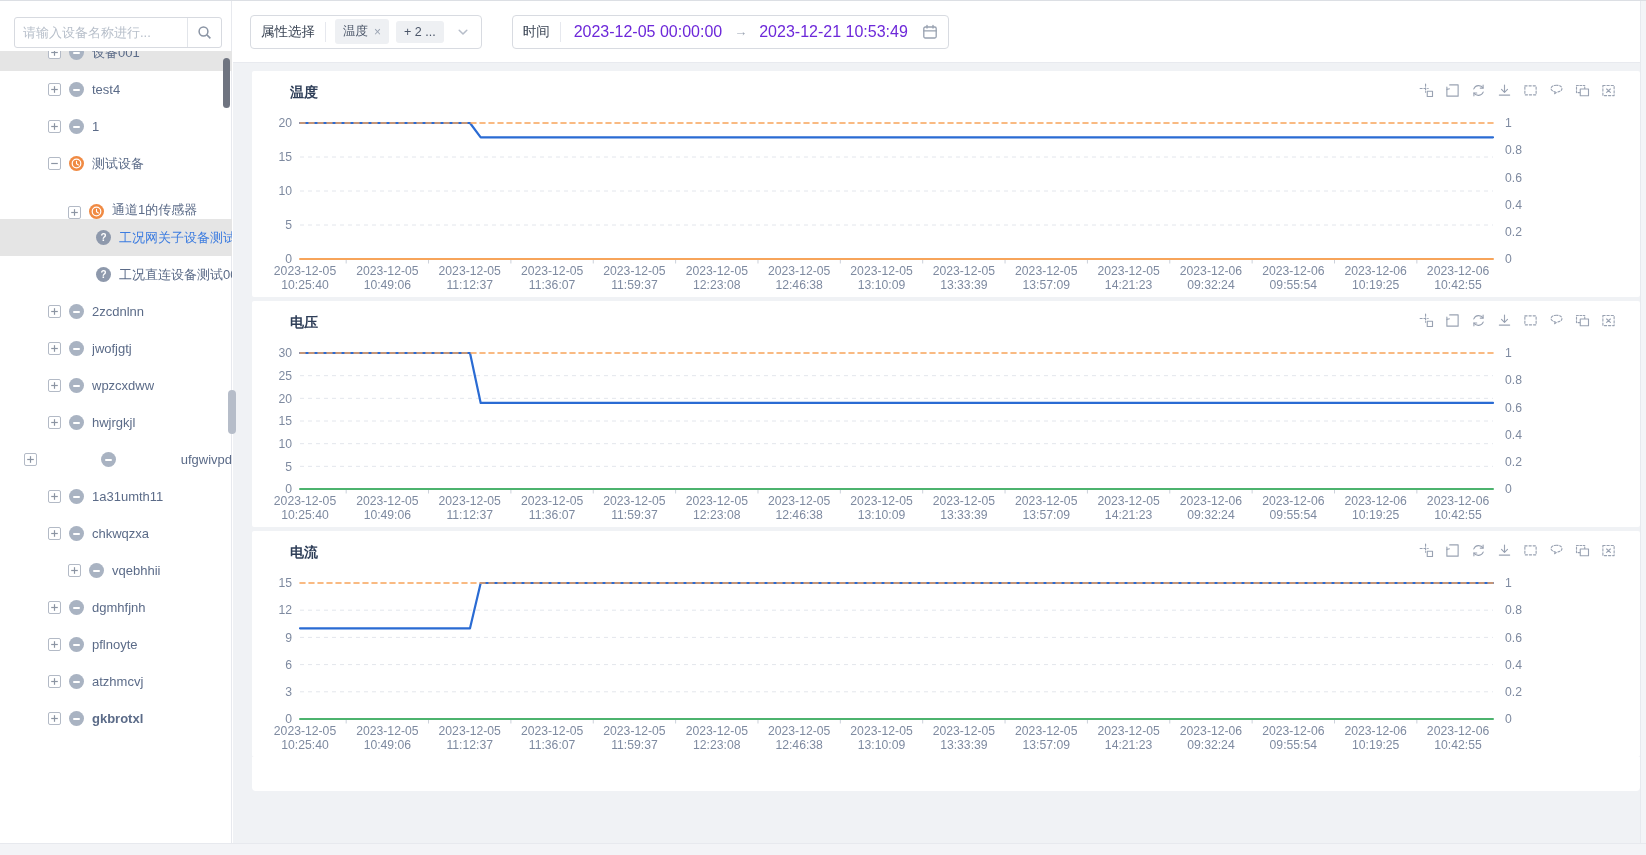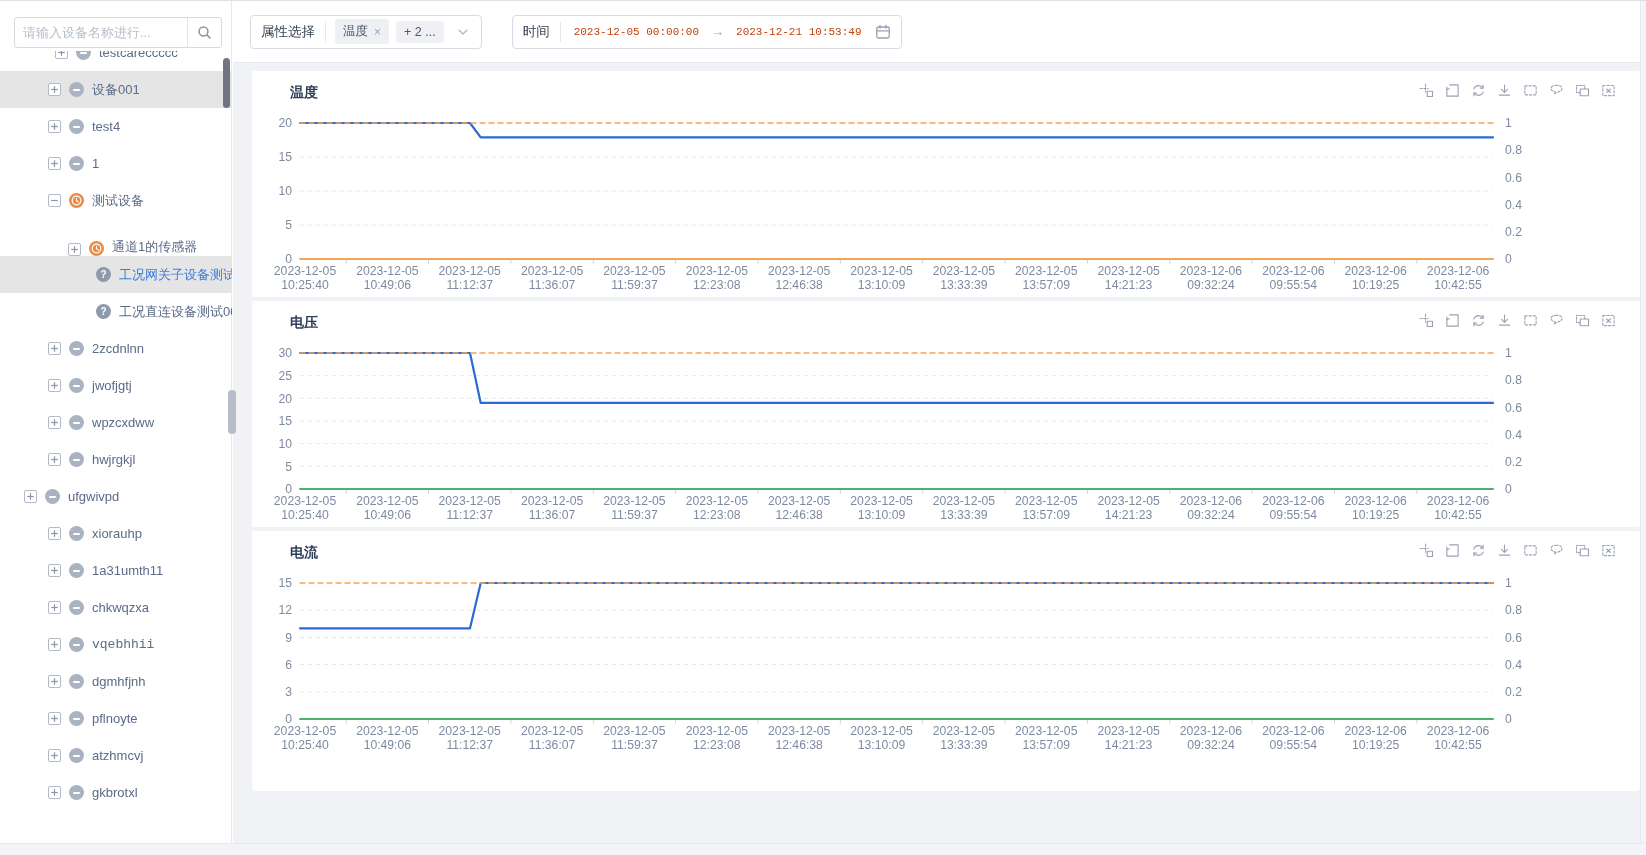--- a/index.html
+++ b/index.html
@@ -31,21 +31,21 @@
 
   
   .topbar { position:absolute; left:233px; top:0; width:1407px; height:62px; background:#fff; border-bottom:1px solid #e8eaef; display:flex; align-items:center; padding-left:17px; z-index:4; }
   .filter-box { height:34px; border:1px solid #d8dbe1; border-radius:4px; display:flex; align-items:center; background:#fff; padding:0 10px; }
   .filter-label { font-size:13.5px; color:#3c4656; padding-right:10px; }
   .attr-sep { width:1px; height:20px; background:#e6e8ee; margin-right:9px; }
   .tag { background:#eef0f3; border-radius:3px; font-size:12.5px; color:#4a5568; padding:4px 8px; margin-right:7px; display:inline-flex; align-items:center; cursor:default; }
   .tag .x { margin-left:6px; color:#9aa3b2; font-size:12px; cursor:pointer; line-height:1; }
   .chev { margin-left:4px; display:flex; }
   .time-box { margin-left:30px; }
-  .dt { font-size:11px; color:#c2410c; padding:0 4px;font-family:Liberation Mono, monospace; }
+  .dt { font-size:16px; color:#6d28d9; padding:0 4px; }
   .range-arrow { color:#9aa3b2; font-size:13px; padding:0 8px; }
   .cal { margin-left:10px; display:flex; cursor:pointer; }
 
   
   .content { position:absolute; left:233px; top:62px; width:1407px; height:781px; background:#f0f2f5; }
   .chart-card { position:absolute; left:19px; width:1388px; height:226px; background:#fff; border-radius:2px; }
   .panel-bottom { position:absolute; left:19px; top:694px; width:1388px; height:34px; background:#fff; border-radius:0 0 4px 4px; }
   .chart-title { position:absolute; left:38px; top:13px; font-size:14px; font-weight:bold; color:#2e3e58; }
   .chart-toolbar { position:absolute; right:24px; top:12px; display:flex; gap:11px; }
   .tb-icon { width:15px; height:15px; color:#99a2b2; cursor:pointer; display:flex; }
@@ -67,32 +67,20 @@
       <span class="search-sep"></span>
       <span class="search-btn">
         <svg width="16" height="16" viewBox="0 0 16 16" fill="none" stroke="#8a94a4" stroke-width="1.5">
           <circle cx="6.5" cy="6.5" r="4.4"></circle>
             <line x1="9.9" y1="9.9" x2="13.4" y2="13.4"></line>
         </svg>
       </span>
     </div>
     <div class="tree">
       <div class="tree-list" id="tree-list">
-          <div class="tree-row" style="padding-left: 55px;">
-            <span class="expander">
-              <svg width="11" height="11" viewBox="0 0 11 11" fill="none" stroke="#8b94a3" stroke-width="1.2">
-                <path d="M2.2 5.5h6.6"></path>
-                <path d="M5.5 2.2v6.6"></path>
-              </svg>
-            </span>
-            <span class="tree-ico ico-minus">
-              <i></i>
-            </span>
-            <span class="tree-label">testcareccccc</span>
-          </div>
           <div class="tree-row hl" style="padding-left: 48px;">
             <span class="expander">
               <svg width="11" height="11" viewBox="0 0 11 11" fill="none" stroke="#8b94a3" stroke-width="1.2">
                 <path d="M2.2 5.5h6.6"></path>
                 <path d="M5.5 2.2v6.6"></path>
               </svg>
             </span>
             <span class="tree-ico ico-minus">
               <i></i>
             </span>
@@ -200,21 +188,21 @@
               <svg width="11" height="11" viewBox="0 0 11 11" fill="none" stroke="#8b94a3" stroke-width="1.2">
                 <path d="M2.2 5.5h6.6"></path>
                 <path d="M5.5 2.2v6.6"></path>
               </svg>
             </span>
             <span class="tree-ico ico-minus">
               <i></i>
             </span>
             <span class="tree-label">hwjrgkjl</span>
           </div>
-          <div class="tree-row" style="padding-left: 24px;">
+          <div class="tree-row" style="padding-left: 24px; justify-content: space-between;">
             <span class="expander">
               <svg width="11" height="11" viewBox="0 0 11 11" fill="none" stroke="#8b94a3" stroke-width="1.2">
                 <path d="M2.2 5.5h6.6"></path>
                 <path d="M5.5 2.2v6.6"></path>
               </svg>
             </span>
             <span class="tree-ico ico-minus">
               <i></i>
             </span>
             <span class="tree-label">ufgwivpd</span>
@@ -222,47 +210,35 @@
           <div class="tree-row" style="padding-left: 48px;">
             <span class="expander">
               <svg width="11" height="11" viewBox="0 0 11 11" fill="none" stroke="#8b94a3" stroke-width="1.2">
                 <path d="M2.2 5.5h6.6"></path>
                 <path d="M5.5 2.2v6.6"></path>
               </svg>
             </span>
             <span class="tree-ico ico-minus">
               <i></i>
             </span>
-            <span class="tree-label">xiorauhp</span>
-          </div>
-          <div class="tree-row" style="padding-left: 48px;">
-            <span class="expander">
-              <svg width="11" height="11" viewBox="0 0 11 11" fill="none" stroke="#8b94a3" stroke-width="1.2">
-                <path d="M2.2 5.5h6.6"></path>
-                <path d="M5.5 2.2v6.6"></path>
-              </svg>
-            </span>
-            <span class="tree-ico ico-minus">
-              <i></i>
-            </span>
             <span class="tree-label">1a31umth11</span>
           </div>
           <div class="tree-row" style="padding-left: 48px;">
             <span class="expander">
               <svg width="11" height="11" viewBox="0 0 11 11" fill="none" stroke="#8b94a3" stroke-width="1.2">
                 <path d="M2.2 5.5h6.6"></path>
                 <path d="M5.5 2.2v6.6"></path>
               </svg>
             </span>
             <span class="tree-ico ico-minus">
               <i></i>
             </span>
             <span class="tree-label">chkwqzxa</span>
           </div>
-          <div class="tree-row" style="padding-left: 48px; font-family: Liberation Mono, monospace;">
+          <div class="tree-row" style="padding-left: 68px;">
             <span class="expander">
               <svg width="11" height="11" viewBox="0 0 11 11" fill="none" stroke="#8b94a3" stroke-width="1.2">
                 <path d="M2.2 5.5h6.6"></path>
                 <path d="M5.5 2.2v6.6"></path>
               </svg>
             </span>
             <span class="tree-ico ico-minus">
               <i></i>
             </span>
             <span class="tree-label">vqebhhii</span>
@@ -296,21 +272,21 @@
               <svg width="11" height="11" viewBox="0 0 11 11" fill="none" stroke="#8b94a3" stroke-width="1.2">
                 <path d="M2.2 5.5h6.6"></path>
                 <path d="M5.5 2.2v6.6"></path>
               </svg>
             </span>
             <span class="tree-ico ico-minus">
               <i></i>
             </span>
             <span class="tree-label">atzhmcvj</span>
           </div>
-          <div class="tree-row" style="padding-left: 48px;">
+          <div class="tree-row" style="padding-left: 48px; font-weight: bold;">
             <span class="expander">
               <svg width="11" height="11" viewBox="0 0 11 11" fill="none" stroke="#8b94a3" stroke-width="1.2">
                 <path d="M2.2 5.5h6.6"></path>
                 <path d="M5.5 2.2v6.6"></path>
               </svg>
             </span>
             <span class="tree-ico ico-minus">
               <i></i>
             </span>
             <span class="tree-label">gkbrotxl</span>

